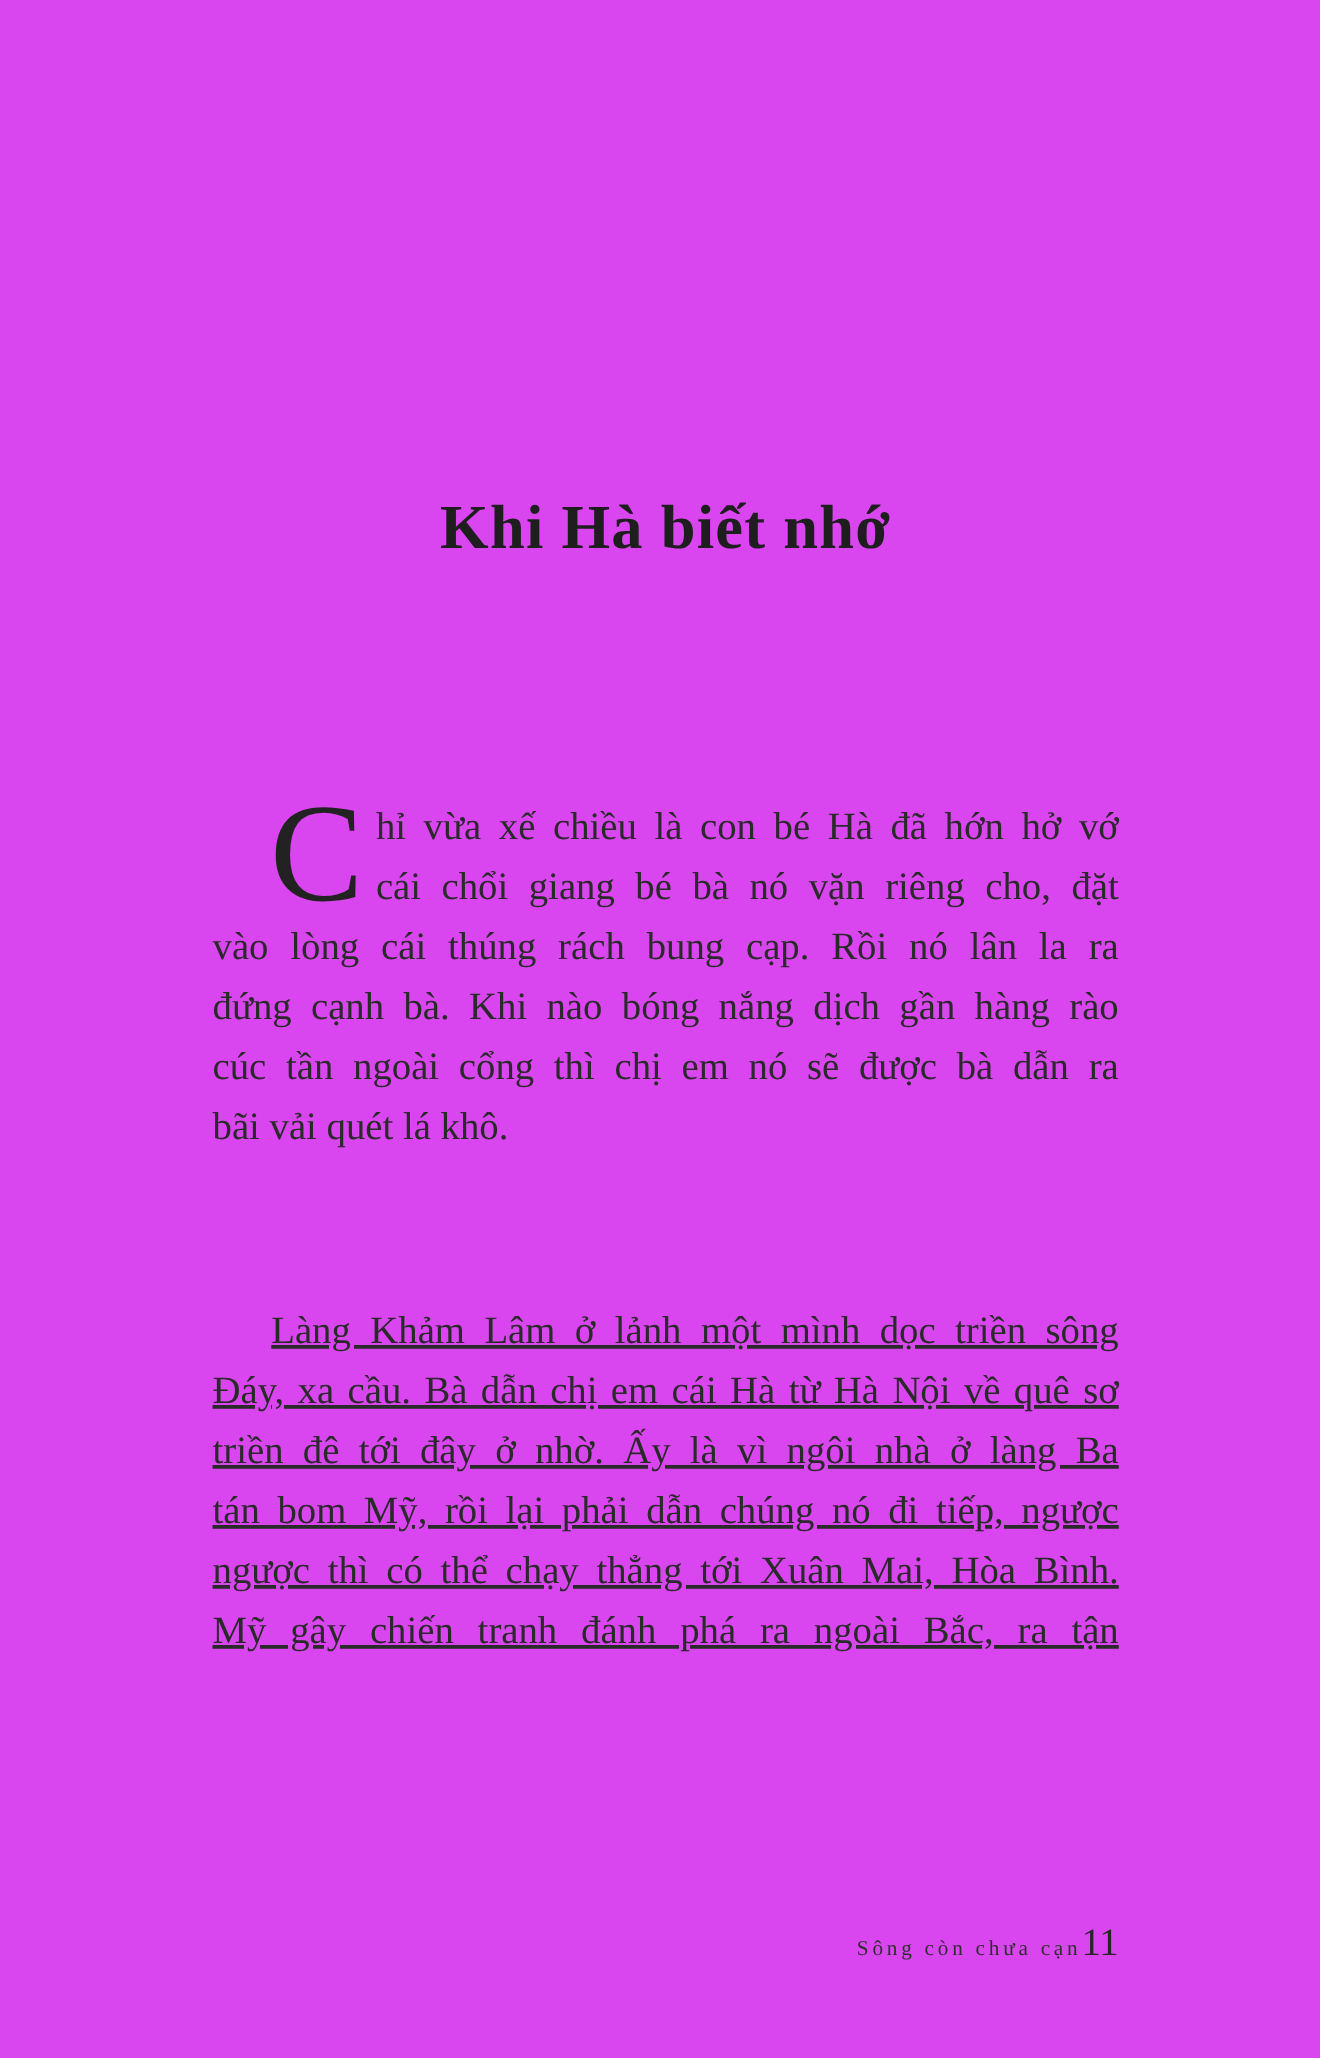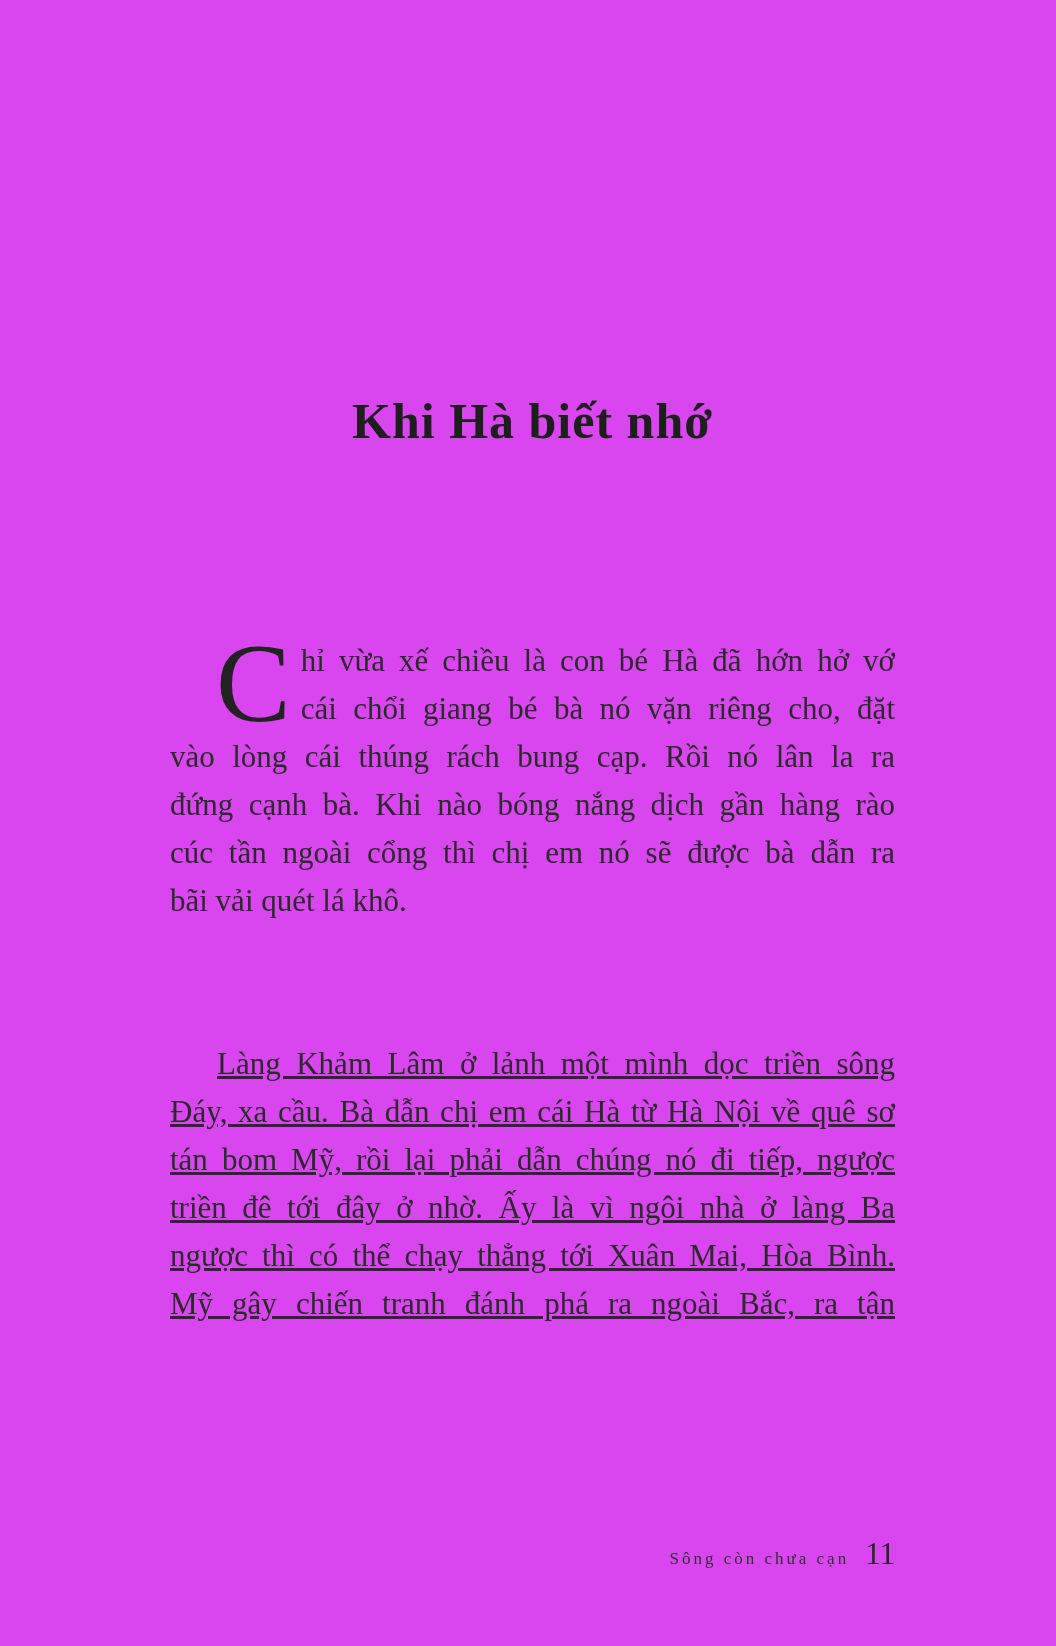--- a/index.html
+++ b/index.html
@@ -68,21 +68,21 @@
     color: #2f2f2f;
     line-height: 36px;
   }
   .footer .running-title {
     font-size: 17px;
     letter-spacing: 3px;
   }
   .footer .page-number {
     font-size: 31px;
     letter-spacing: 0;
-    margin-left: 16px;
+    margin-left: 0;
     color: #262626;
   }
 </style>
 </head>
 <body>
 
 <div class="page">
 
   <h1 class="chapter-title">Khi Hà biết nhớ</h1>
 
@@ -92,22 +92,22 @@
     <div class="line">cái chổi giang bé bà nó vặn riêng cho, đặt</div>
     <div class="line">vào lòng cái thúng rách bung cạp. Rồi nó lân la ra</div>
     <div class="line">đứng cạnh bà. Khi nào bóng nắng dịch gần hàng rào</div>
     <div class="line">cúc tần ngoài cổng thì chị em nó sẽ được bà dẫn ra</div>
     <div class="line no-stretch">bãi vải quét lá khô.</div>
   </div>
 
   <div class="para para-2">
     <div class="line first-indent">Làng Khảm Lâm ở lảnh một mình dọc triền sông</div>
     <div class="line">Đáy, xa cầu. Bà dẫn chị em cái Hà từ Hà Nội về quê sơ</div>
+    <div class="line">triền đê tới đây ở nhờ. Ấy là vì ngôi nhà ở làng Ba</div>
     <div class="line">tán bom Mỹ, rồi lại phải dẫn chúng nó đi tiếp, ngược</div>
-    <div class="line">triền đê tới đây ở nhờ. Ấy là vì ngôi nhà ở làng Ba</div>
     <div class="line">ngược thì có thể chạy thẳng tới Xuân Mai, Hòa Bình.</div>
     <div class="line">Mỹ gây chiến tranh đánh phá ra ngoài Bắc, ra tận</div>
   </div>
 
   <div class="footer">
     <span class="running-title">Sông còn chưa cạn</span><span class="page-number">11</span>
   </div>
 
 </div>
 

